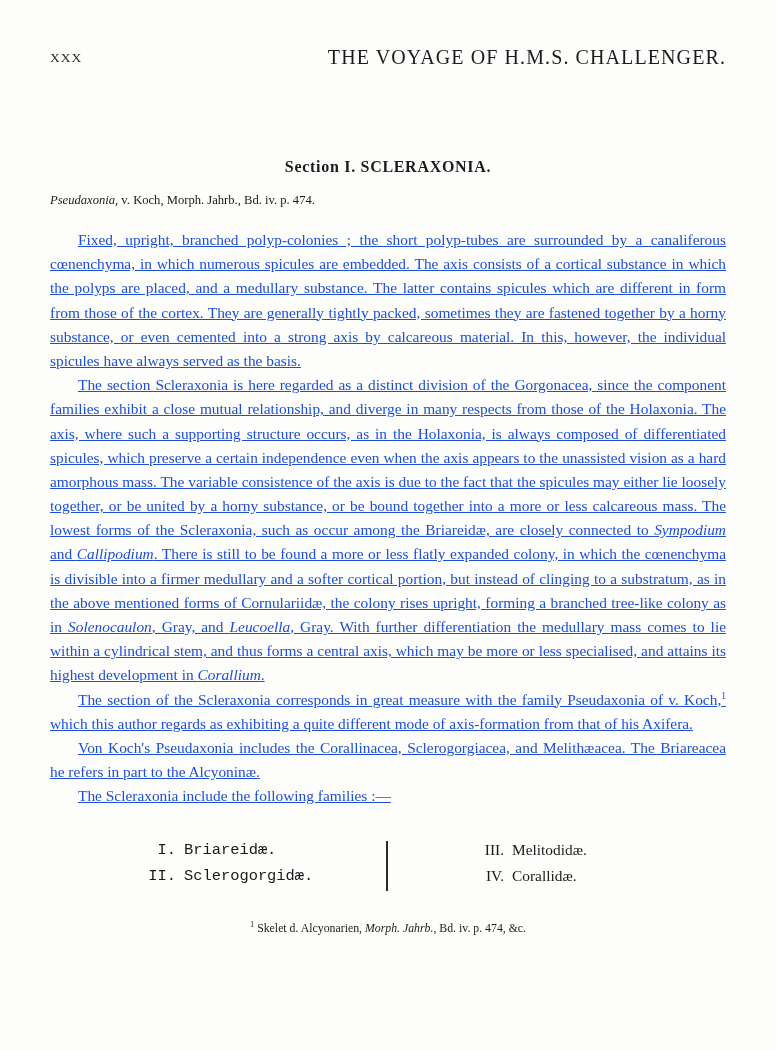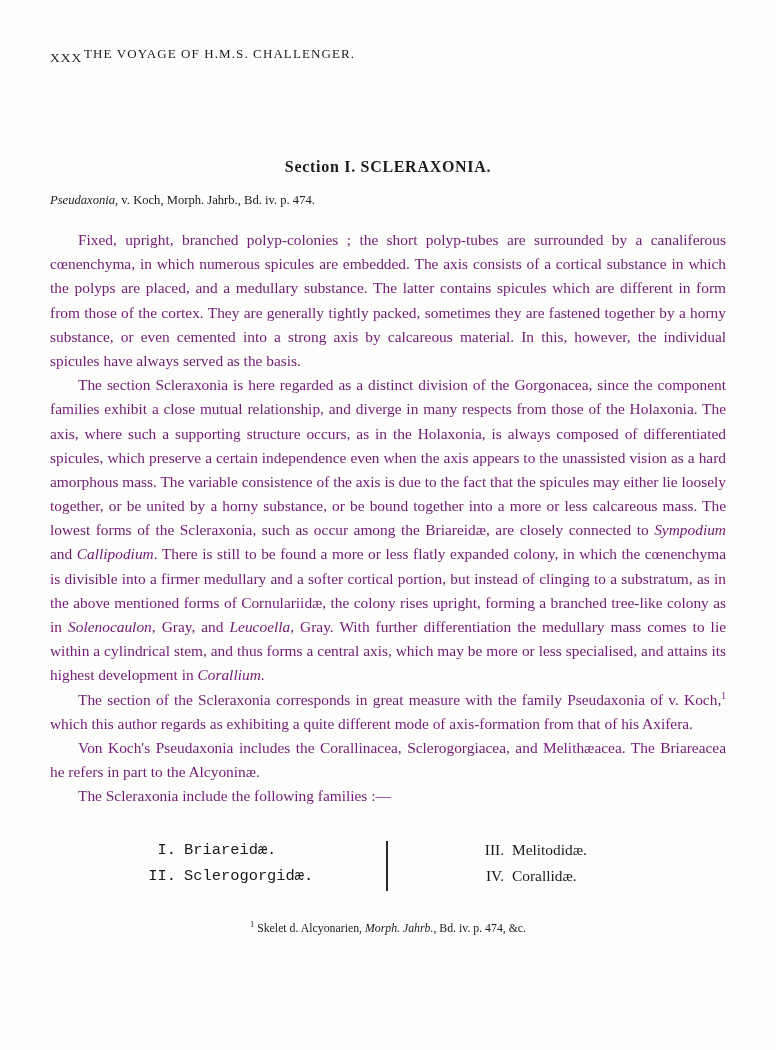--- a/index.html
+++ b/index.html
@@ -34,22 +34,22 @@
     top: 6px;
     font-size: 13.5px;
     letter-spacing: 1px;
     color: #262626;
   }
   .head-title {
     position: absolute;
     left: 0;
     right: 0;
     top: 2px;
-    text-align: left;
-    font-size: 13px;
+    text-align: right;
+    font-size: 20px;
     letter-spacing: 1.1px;
     color: #1b1b1b;
     padding-left: 34px;
   }
 
   .section-title {
     text-align: center;
     font-size: 16px;
     letter-spacing: 0.7px;
     margin-top: 84px;
@@ -64,22 +64,23 @@
     color: #1b1b1b;
   }
   .section-sub i { font-style: italic; }
 
   p.body {
     margin: 0;
     font-size: 15.4px;
     line-height: 1.57;
     text-align: justify;
     text-justify: inter-word;
-    color: #701a75;
+    color: #1d4ed8;
     hyphens: none;
+    text-decoration: underline;
   }
   p.first { margin-top: 20px; }
   p.indent { text-indent: 28px; }
   p.body i { font-style: italic; }
   sup { font-size: 9.5px; vertical-align: super; line-height: 0; }
 
   
   .families {
     position: relative;
     margin-top: 28px;

